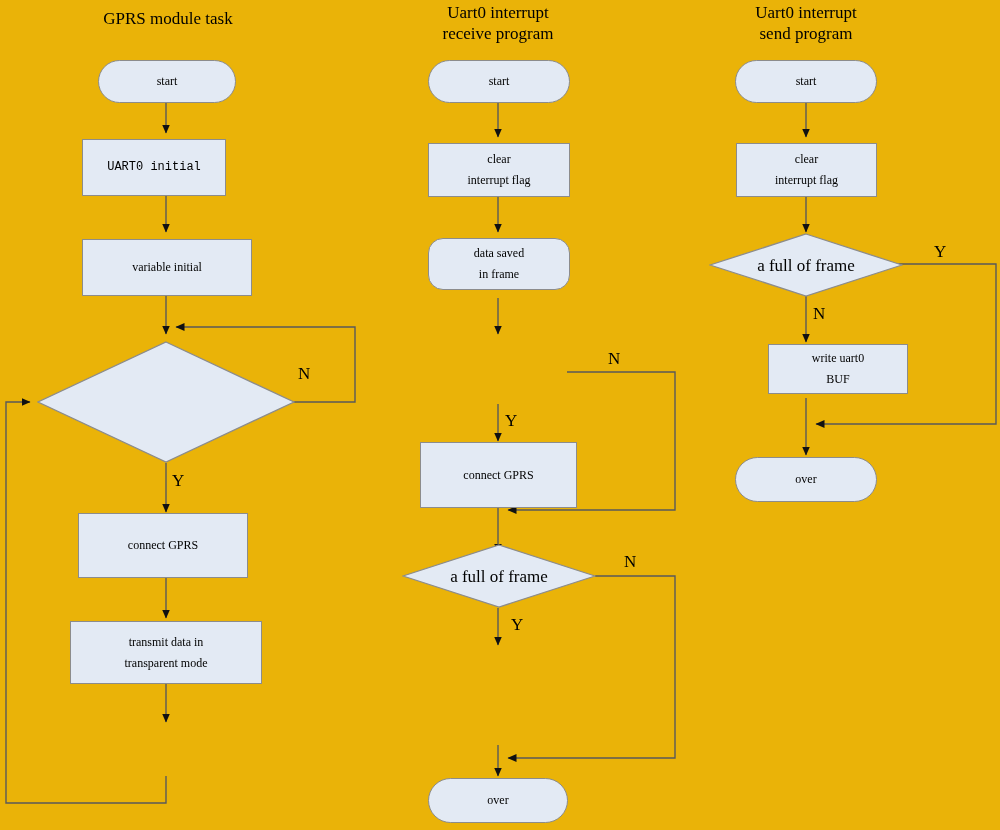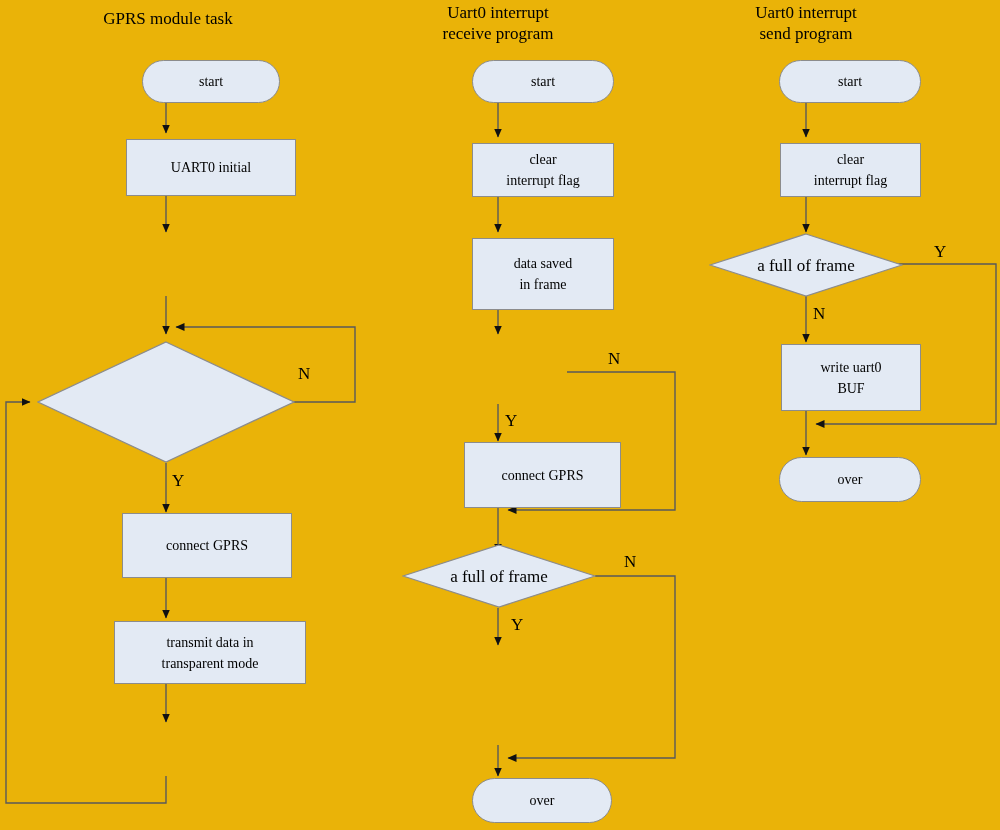--- a/index.html
+++ b/index.html
@@ -26,25 +26,24 @@
   }
   .node {
     position: absolute;
     box-sizing: border-box;
     background: #e3eaf4;
     border: 1px solid #8c8c8c;
     display: flex;
     align-items: center;
     justify-content: center;
     text-align: center;
-    font-size: 14px;
+    font-size: 12px;
     line-height: 21px;
     color: #000000;
     white-space: pre-line;
-    margin-left: 44px;
   }
   .node.terminator {
     border-radius: 24px;
   }
   .diamond-wrap {
     position: absolute;
     display: flex;
     align-items: center;
     justify-content: center;
   }
@@ -123,22 +122,23 @@
       <path d="M806,296 L806,342" marker-end="url(#arrow)"></path>
       <path d="M806,398 L806,424"></path>
       <path d="M806,424 L806,455" marker-end="url(#arrow)"></path>
     </g>
   </svg>
 
   <div class="title" style="left:40px; top:8px; width:256px;">GPRS  module task</div>
 
   <div class="node terminator" style="left:98px; top:60px; width:138px; height:43px;">start</div>
 
-  <div class="node" style="left:82px; top:139px; width:170px; height:57px;">UART0 initial</div>
-
+  <div class="node" style="left:82px; top:139px; width:144px; height:57px;font-family:Liberation Mono, monospace;">UART0 initial</div>
+
+  <div class="node" style="left:82px; top:239px; width:170px; height:57px;">variable initial</div>
 
   <div class="diamond-wrap" style="left:37px; top:341px; width:258px; height:122px;">
     <svg width="258" height="122" viewBox="0 0 258 122" xmlns="http://www.w3.org/2000/svg">
       <polygon points="129,1 257,61 129,121 1,61" fill="#e3eaf4" stroke="#8c8c8c" stroke-width="1.3"></polygon>
     </svg>
   </div>
 
   <div class="node" style="left:78px; top:513px; width:170px; height:65px;">connect GPRS</div>
 
   <div class="node" style="left:70px; top:621px; width:192px; height:63px;">transmit data in
@@ -149,21 +149,21 @@
   <div class="edge-label" style="left:172px; top:472px;">Y</div>
 
   <div class="title" style="left:398px; top:2px; width:200px;">Uart0 interrupt
 receive program</div>
 
   <div class="node terminator" style="left:428px; top:60px; width:142px; height:43px;">start</div>
 
   <div class="node" style="left:428px; top:143px; width:142px; height:54px;">clear
 interrupt flag</div>
 
-  <div class="node" style="left:428px; top:238px; width:142px; height:72px;">data saved
+  <div class="node" style="left:428px; top:238px; width:142px; height:52px;border-radius:15px;">data saved
 in frame</div>
 
 
   <div class="node" style="left:420px; top:442px; width:157px; height:66px;">connect GPRS</div>
 
   <div class="diamond-wrap" style="left:402px; top:544px; width:194px; height:64px;">
     <svg width="194" height="64" viewBox="0 0 194 64" xmlns="http://www.w3.org/2000/svg">
       <polygon points="97,1 193,32 97,63 1,32" fill="#e3eaf4" stroke="#8c8c8c" stroke-width="1.3"></polygon>
     </svg>
     <div class="diamond-label">a full of frame</div>
@@ -185,21 +185,21 @@
   <div class="node" style="left:736px; top:143px; width:141px; height:54px;">clear
 interrupt flag</div>
 
   <div class="diamond-wrap" style="left:709px; top:233px; width:194px; height:64px;">
     <svg width="194" height="64" viewBox="0 0 194 64" xmlns="http://www.w3.org/2000/svg">
       <polygon points="97,1 193,32 97,63 1,32" fill="#e3eaf4" stroke="#8c8c8c" stroke-width="1.3"></polygon>
     </svg>
     <div class="diamond-label">a full of frame</div>
   </div>
 
-  <div class="node" style="left:737px; top:344px; width:140px; height:67px;">write uart0
+  <div class="node" style="left:768px; top:344px; width:140px; height:50px;">write uart0
 BUF</div>
 
   <div class="node terminator" style="left:735px; top:457px; width:142px; height:45px;">over</div>
 
   <div class="edge-label" style="left:934px; top:243px;">Y</div>
   <div class="edge-label" style="left:813px; top:305px;">N</div>
 
 </div>
 
 </body></html>

